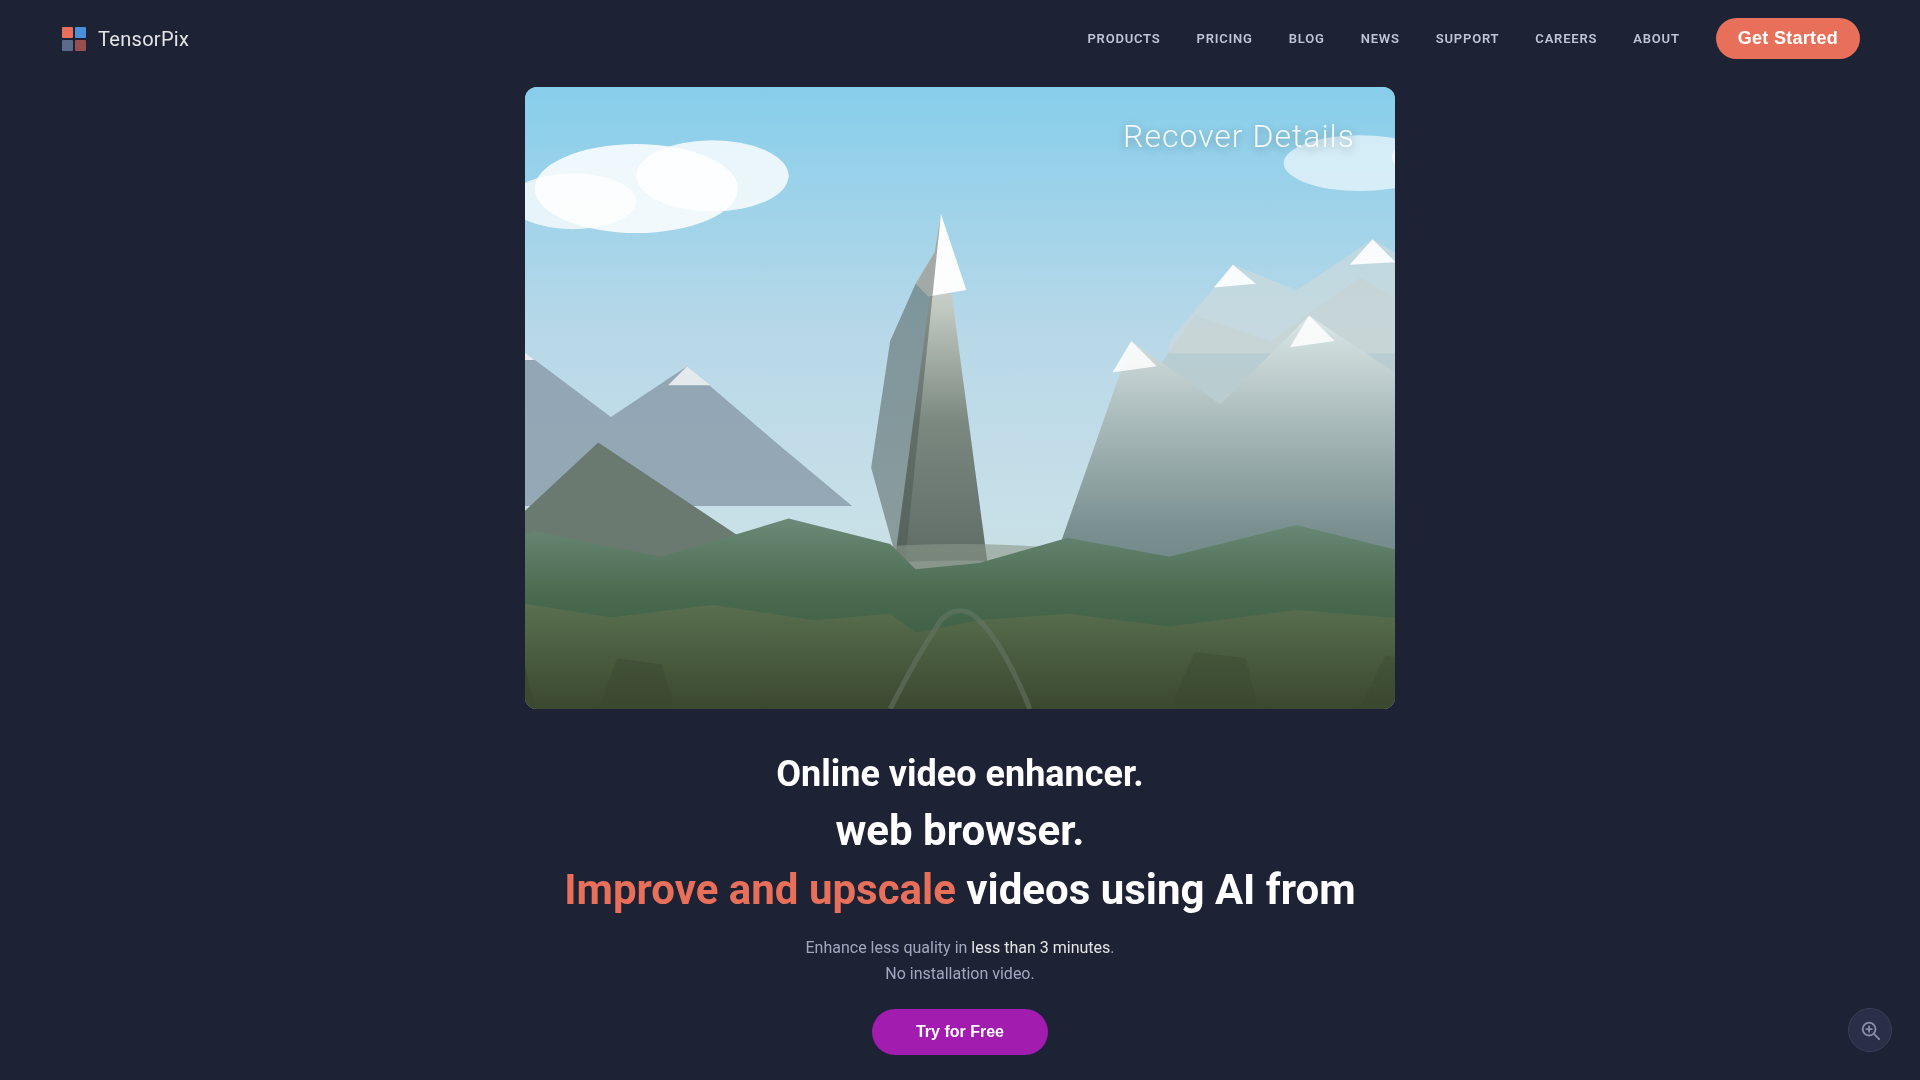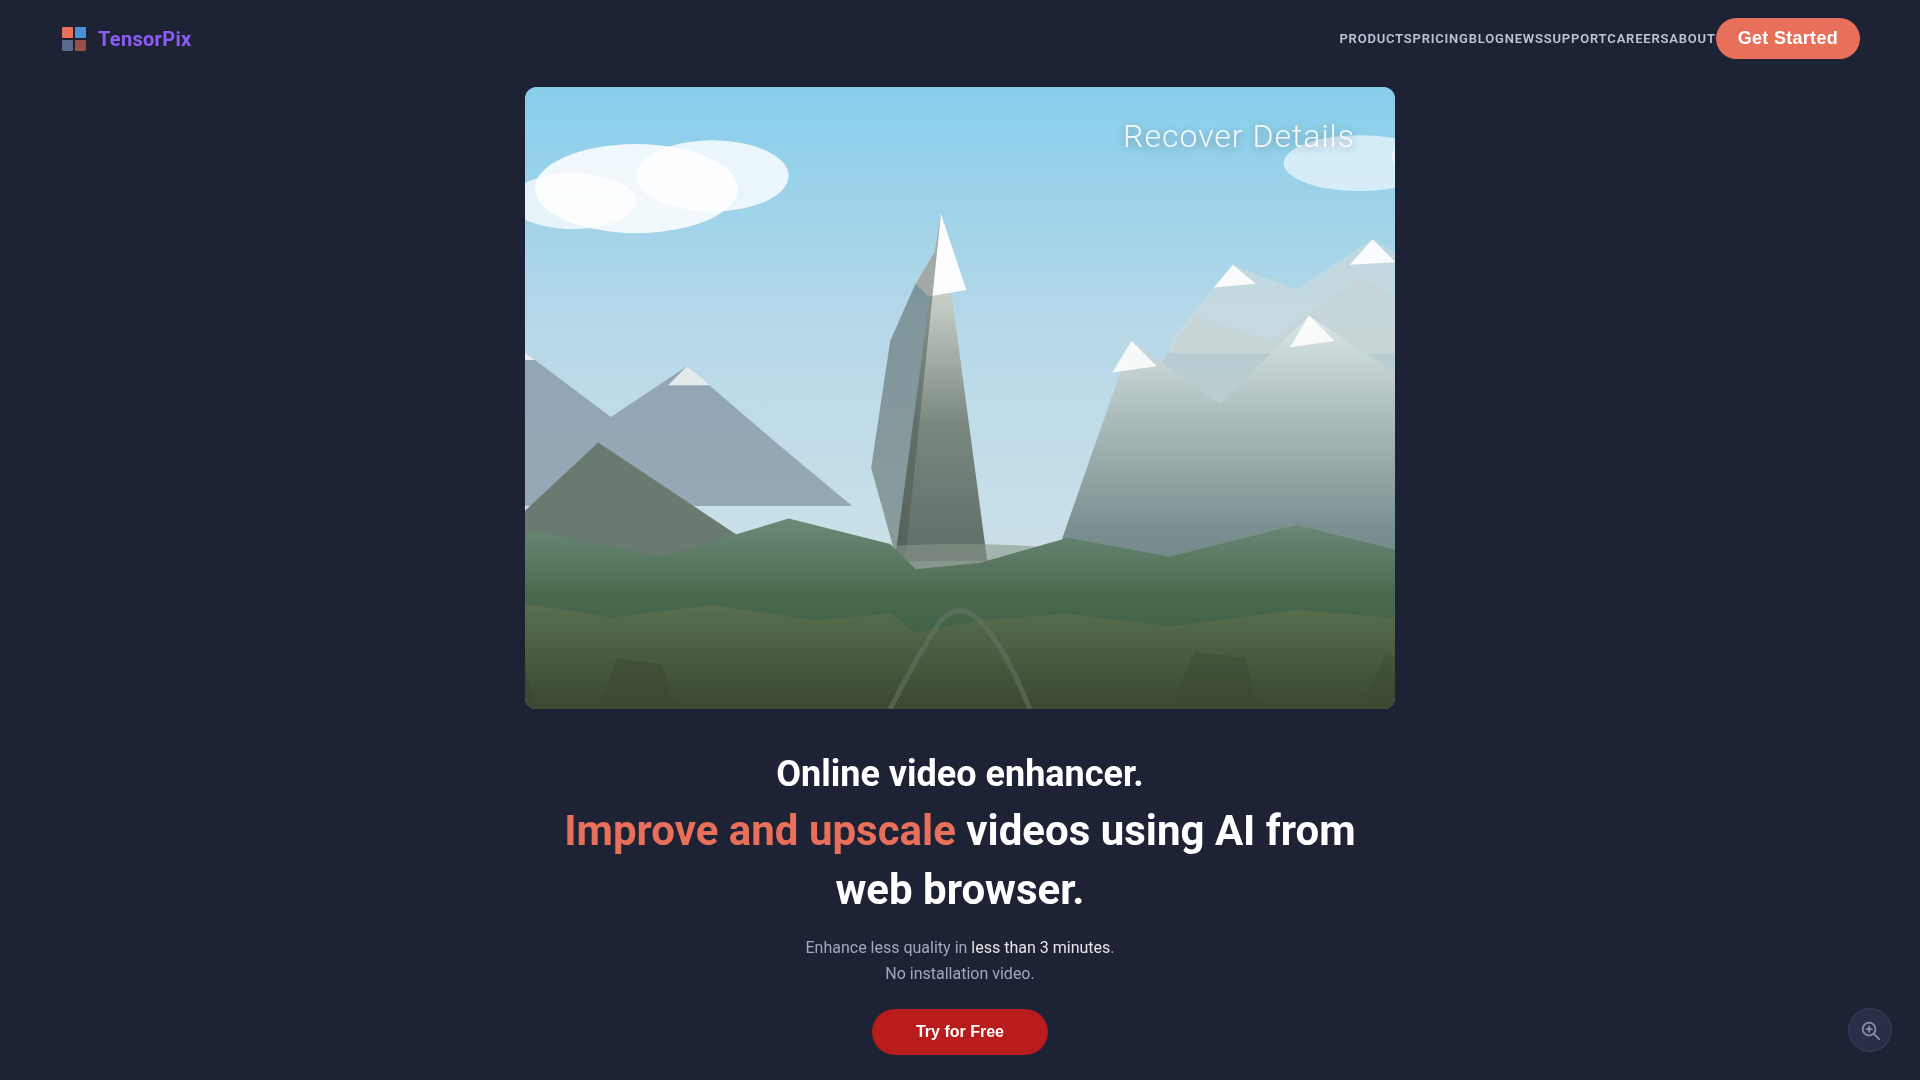--- a/index.html
+++ b/index.html
@@ -37,28 +37,29 @@
     .logo-icon {
       width: 28px;
       height: 28px;
       display: flex;
       align-items: center;
       justify-content: center;
     }
 
     .logo-text {
       font-size: 20px;
-      font-weight: 700;
-      color: #8b5cf6;
+      font-weight: 400;
+      color: #e5e5e5;
       letter-spacing: 0.3px;
     }
 
     nav {
       display: flex;
       align-items: center;
+      gap: 36px;
     }
 
     .nav-link {
       font-size: 13px;
       font-weight: 600;
       color: #c0c4d6;
       letter-spacing: 0.8px;
       text-transform: uppercase;
       cursor: pointer;
       text-decoration: none;
@@ -165,21 +166,21 @@
     }
 
     .hero-description .highlight-time {
       color: #e5e5e5;
       margin-top: 8px;
     }
 
     .try-btn {
       display: inline-block;
       margin-top: 22px;
-      background-color: #b91c1c;
+      background-color: #a21caf;
       color: #ffffff;
       border: none;
       border-radius: 30px;
       padding: 14px 44px;
       font-size: 16px;
       font-weight: 600;
       cursor: pointer;
     }
 
     
@@ -317,24 +318,24 @@
         <polygon points="750,490 770,448 810,452 820,490" fill="#3a4830" opacity="0.4"></polygon>
 
         <path d="M380,490 Q400,450 420,420 Q435,405 450,420 Q470,440 490,490" fill="none" stroke="#6a7868" stroke-width="4" opacity="0.5"></path>
       </svg>
     </div>
     <div class="recover-details-text">Recover Details</div>
   </div>
 
   <div class="hero-section">
     <h1 class="hero-title">Online video enhancer.</h1>
+    <h2 class="hero-subtitle">web browser.</h2>
     <h2 class="hero-subtitle">
       <span class="highlight">Improve and upscale</span><span> videos using AI from</span>
     </h2>
-    <h2 class="hero-subtitle">web browser.</h2>
     <p class="hero-description">
       <span>Enhance less quality in </span><span class="highlight-time">less than 3 minutes</span><span>.</span><br>
       <span>No installation video.</span>
     </p>
     <button class="try-btn">Try for Free</button>
   </div>
 </main>
 
 <div class="zoom-icon-container">
   <svg viewBox="0 0 24 24">

